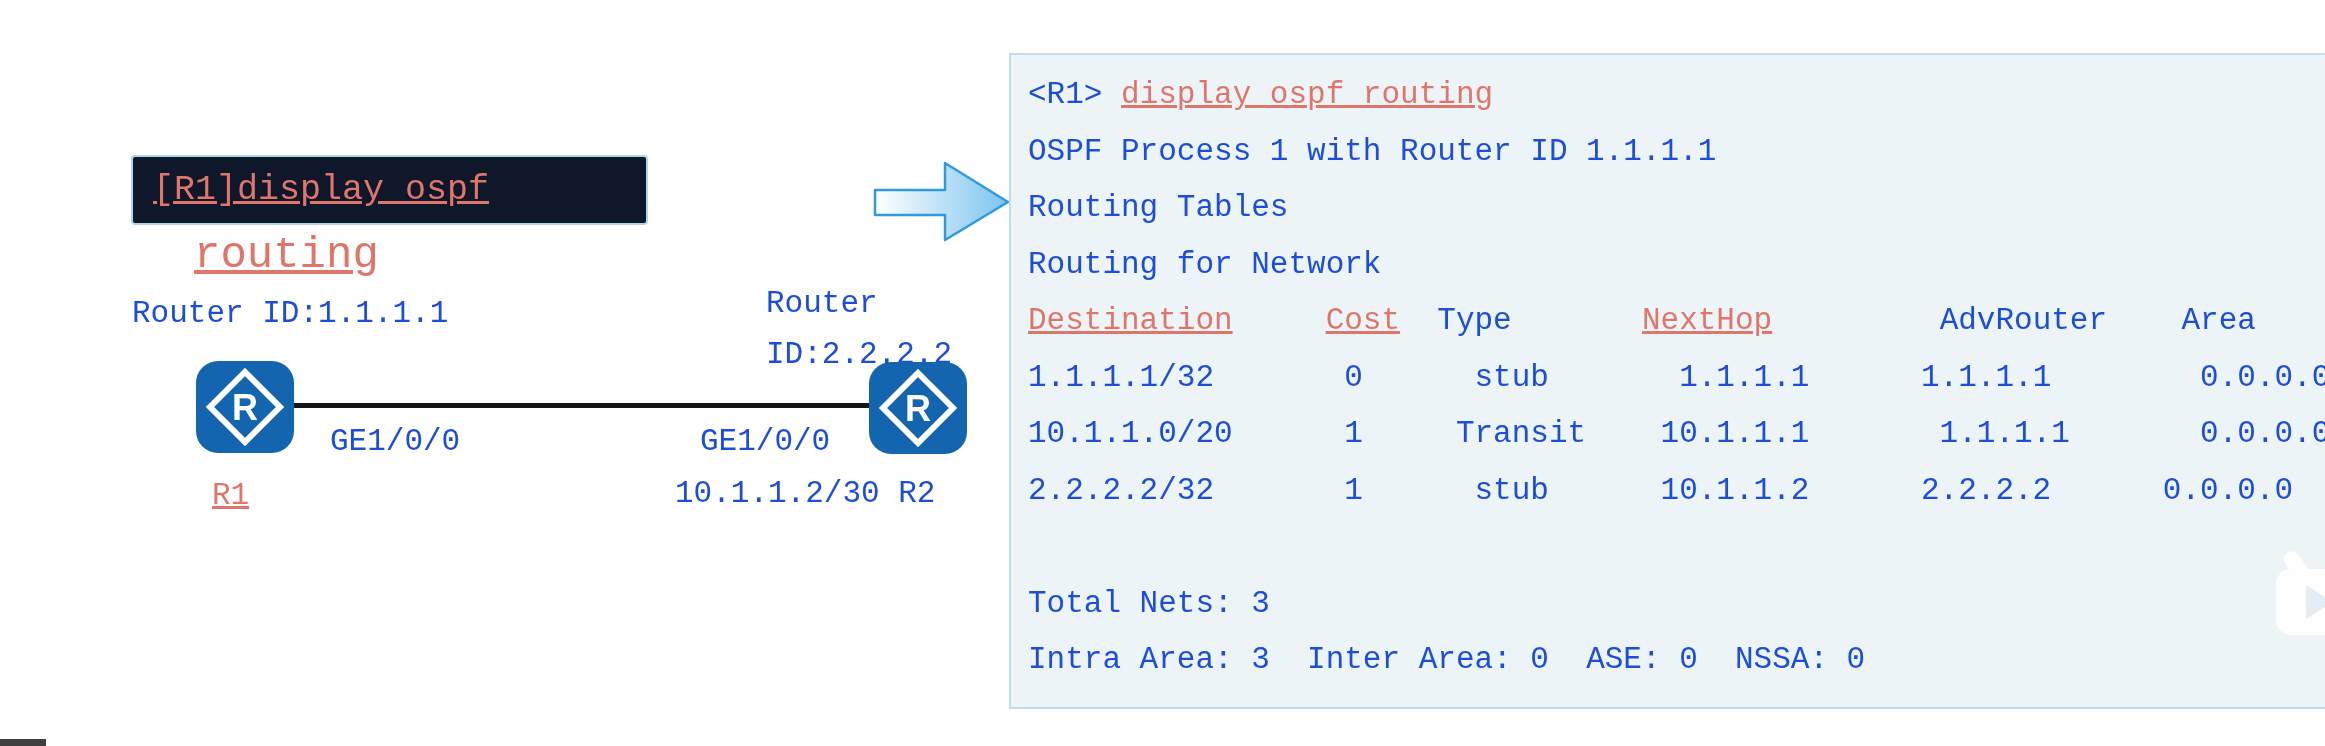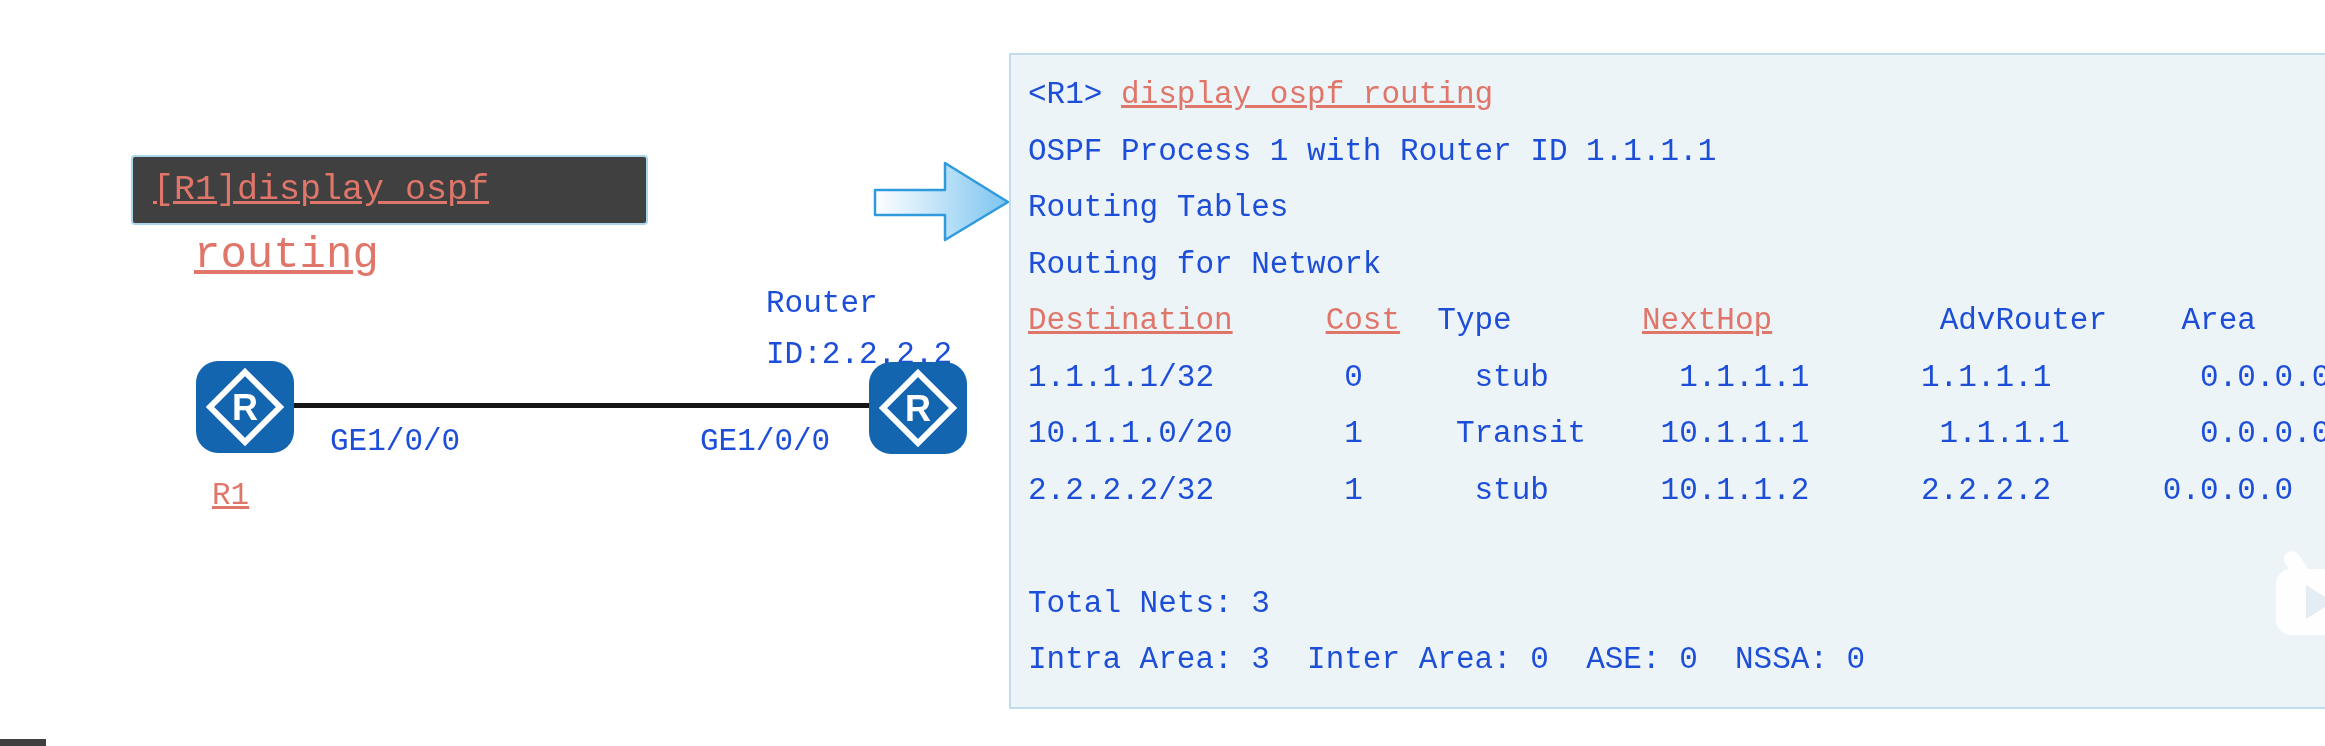--- a/index.html
+++ b/index.html
@@ -2,21 +2,21 @@
 <html><head>
 <meta charset="utf-8">
 <style>
   html,body{margin:0;padding:0;background:#ffffff;}
   #stage{position:relative;width:2325px;height:746px;background:#ffffff;overflow:hidden;
          font-family:"Liberation Mono","DejaVu Sans Mono",monospace;color:#2c3034;}
   .abs{position:absolute;}
   .dark{color:#1d4ed8;}
   .red{color:#e0766a;text-decoration:underline;}
   
-  #cmd-box{left:131px;top:155px;width:517px;height:70px;background:#404040;
+  #cmd-box{left:131px;top:155px;width:517px;height:70px;background:#0f172a;
            border:2px solid #abd6ea;border-radius:4px;display:flex;align-items:center;
            padding-left:20px;box-sizing:border-box;font-size:35px;}
   #cmd-routing{left:149px;top:231px;font-size:44px;line-height:1.1;margin-left:45px;}
   
   .lbl{font-size:31px;line-height:1.15;white-space:pre;}
   #rid1{left:132px;top:296px;}
   #rid2a{left:766px;top:286px;text-align:center;}
   #rid2b{left:766px;top:337px;}
   #ge1{left:330px;top:424px;}
   #ge2{left:700px;top:424px;}
@@ -46,40 +46,42 @@
 </head>
 <body>
 
 <div id="stage">
 
   <div id="cmd-box" class="abs red">
     <span>[R1]display ospf</span>
   </div>
   <div id="cmd-routing" class="abs red">routing</div>
 
+  <div id="rid1" class="abs lbl dark">Router ID:1.1.1.1</div>
   <div id="rid2a" class="abs lbl dark">Router</div>
   <div id="rid2b" class="abs lbl dark">ID:2.2.2.2</div>
 
   <div id="link-line" class="abs"></div>
 
   <svg id="router1-icon" class="abs" width="100" height="94" viewBox="0 0 100 94">
     <rect x="1" y="1" width="98" height="92" rx="22" fill="#1365b0"></rect>
     <path d="M50 12 L85 47 L50 82 L15 47 Z" fill="none" stroke="#ffffff" stroke-width="6"></path>
     <text x="50" y="60" text-anchor="middle" font-size="36" fill="#ffffff" font-family="Liberation Sans, sans-serif" font-weight="bold">R</text>
   </svg>
 
   <svg id="router2-icon" class="abs" width="100" height="94" viewBox="0 0 100 94">
     <rect x="1" y="1" width="98" height="92" rx="22" fill="#1365b0"></rect>
     <path d="M50 12 L85 47 L50 82 L15 47 Z" fill="none" stroke="#ffffff" stroke-width="6"></path>
     <text x="50" y="60" text-anchor="middle" font-size="36" fill="#ffffff" font-family="Liberation Sans, sans-serif" font-weight="bold">R</text>
   </svg>
 
   <div id="ge1" class="abs lbl dark">GE1/0/0</div>
   <div id="ge2" class="abs lbl dark">GE1/0/0</div>
   <div id="r1name" class="abs lbl red">R1</div>
+  <div id="ip2wrap" class="abs lbl dark"><span>10.1.1.2/30</span><span> </span><span>R2</span></div>
 
   <svg id="arrow-svg" class="abs" width="140" height="85" viewBox="0 0 140 85">
     <defs>
       <linearGradient id="agrad" x1="0" y1="0" x2="1" y2="0">
         <stop offset="0" stop-color="#ffffff"></stop>
         <stop offset="1" stop-color="#7cc4f0"></stop>
       </linearGradient>
     </defs>
     <polygon points="3,30 73,30 73,3 136,42 73,80 73,55 3,55" fill="url(#agrad)" stroke="#2f9ade" stroke-width="2.5" stroke-linejoin="round"></polygon>
   </svg>

